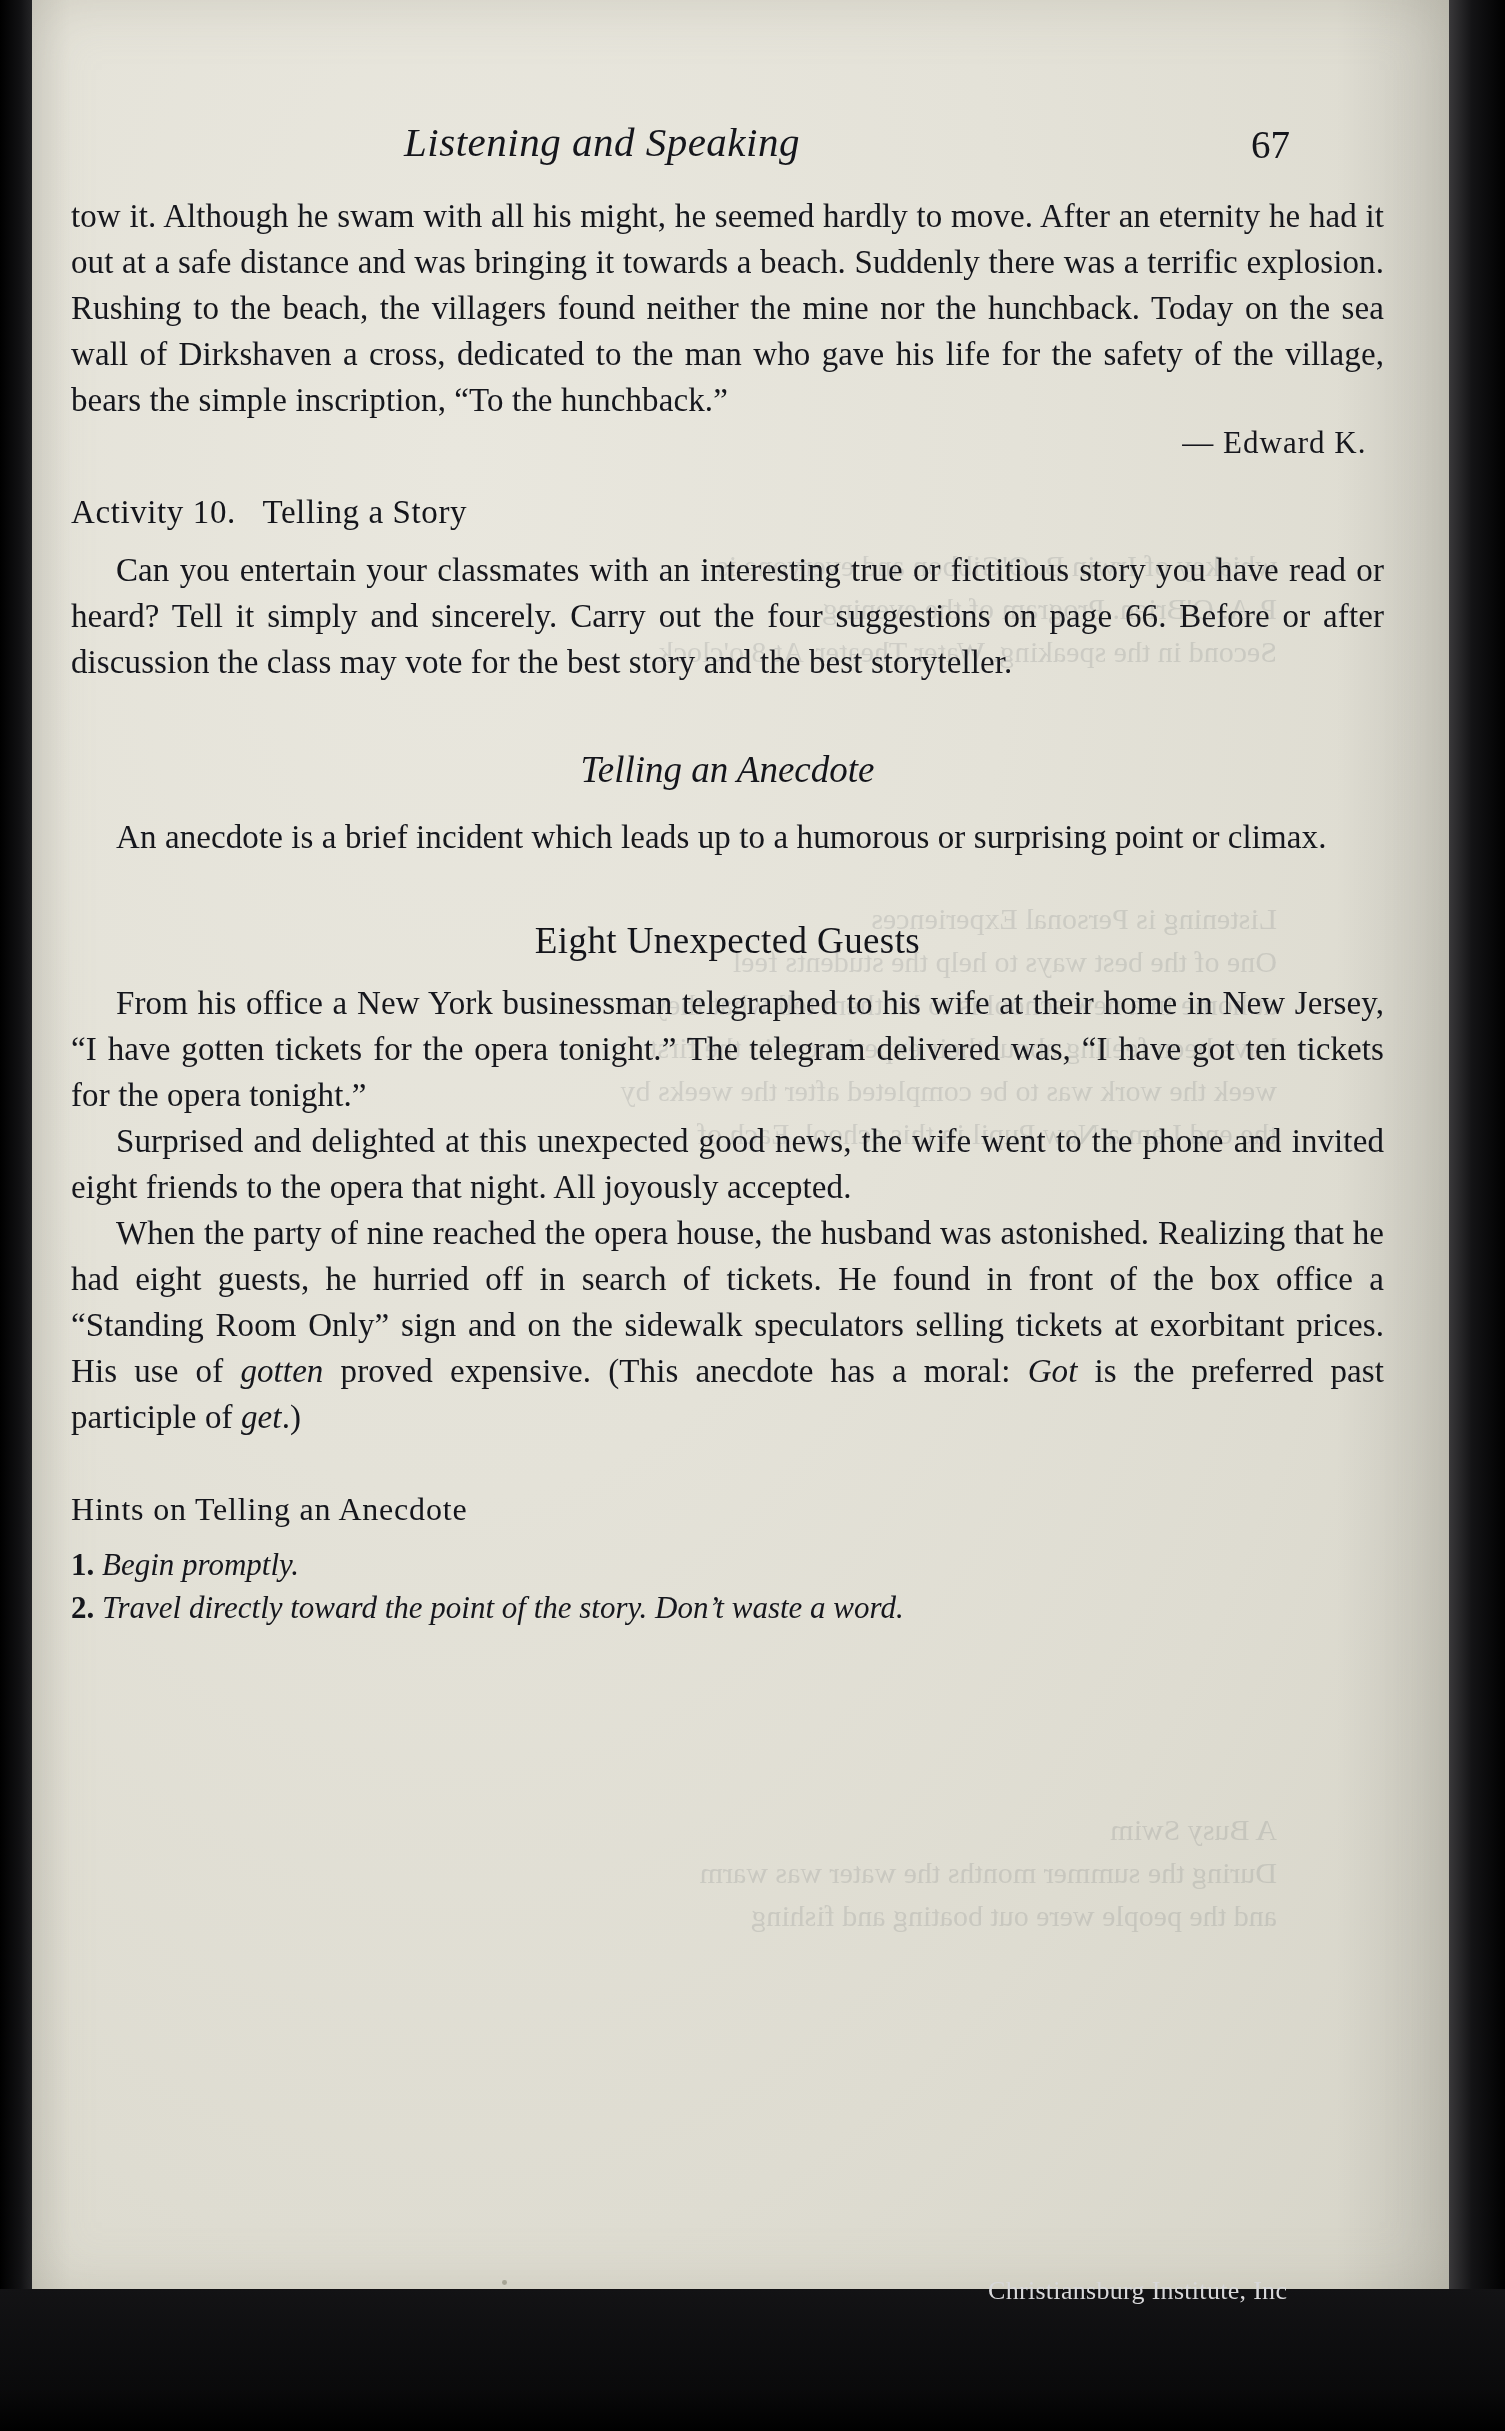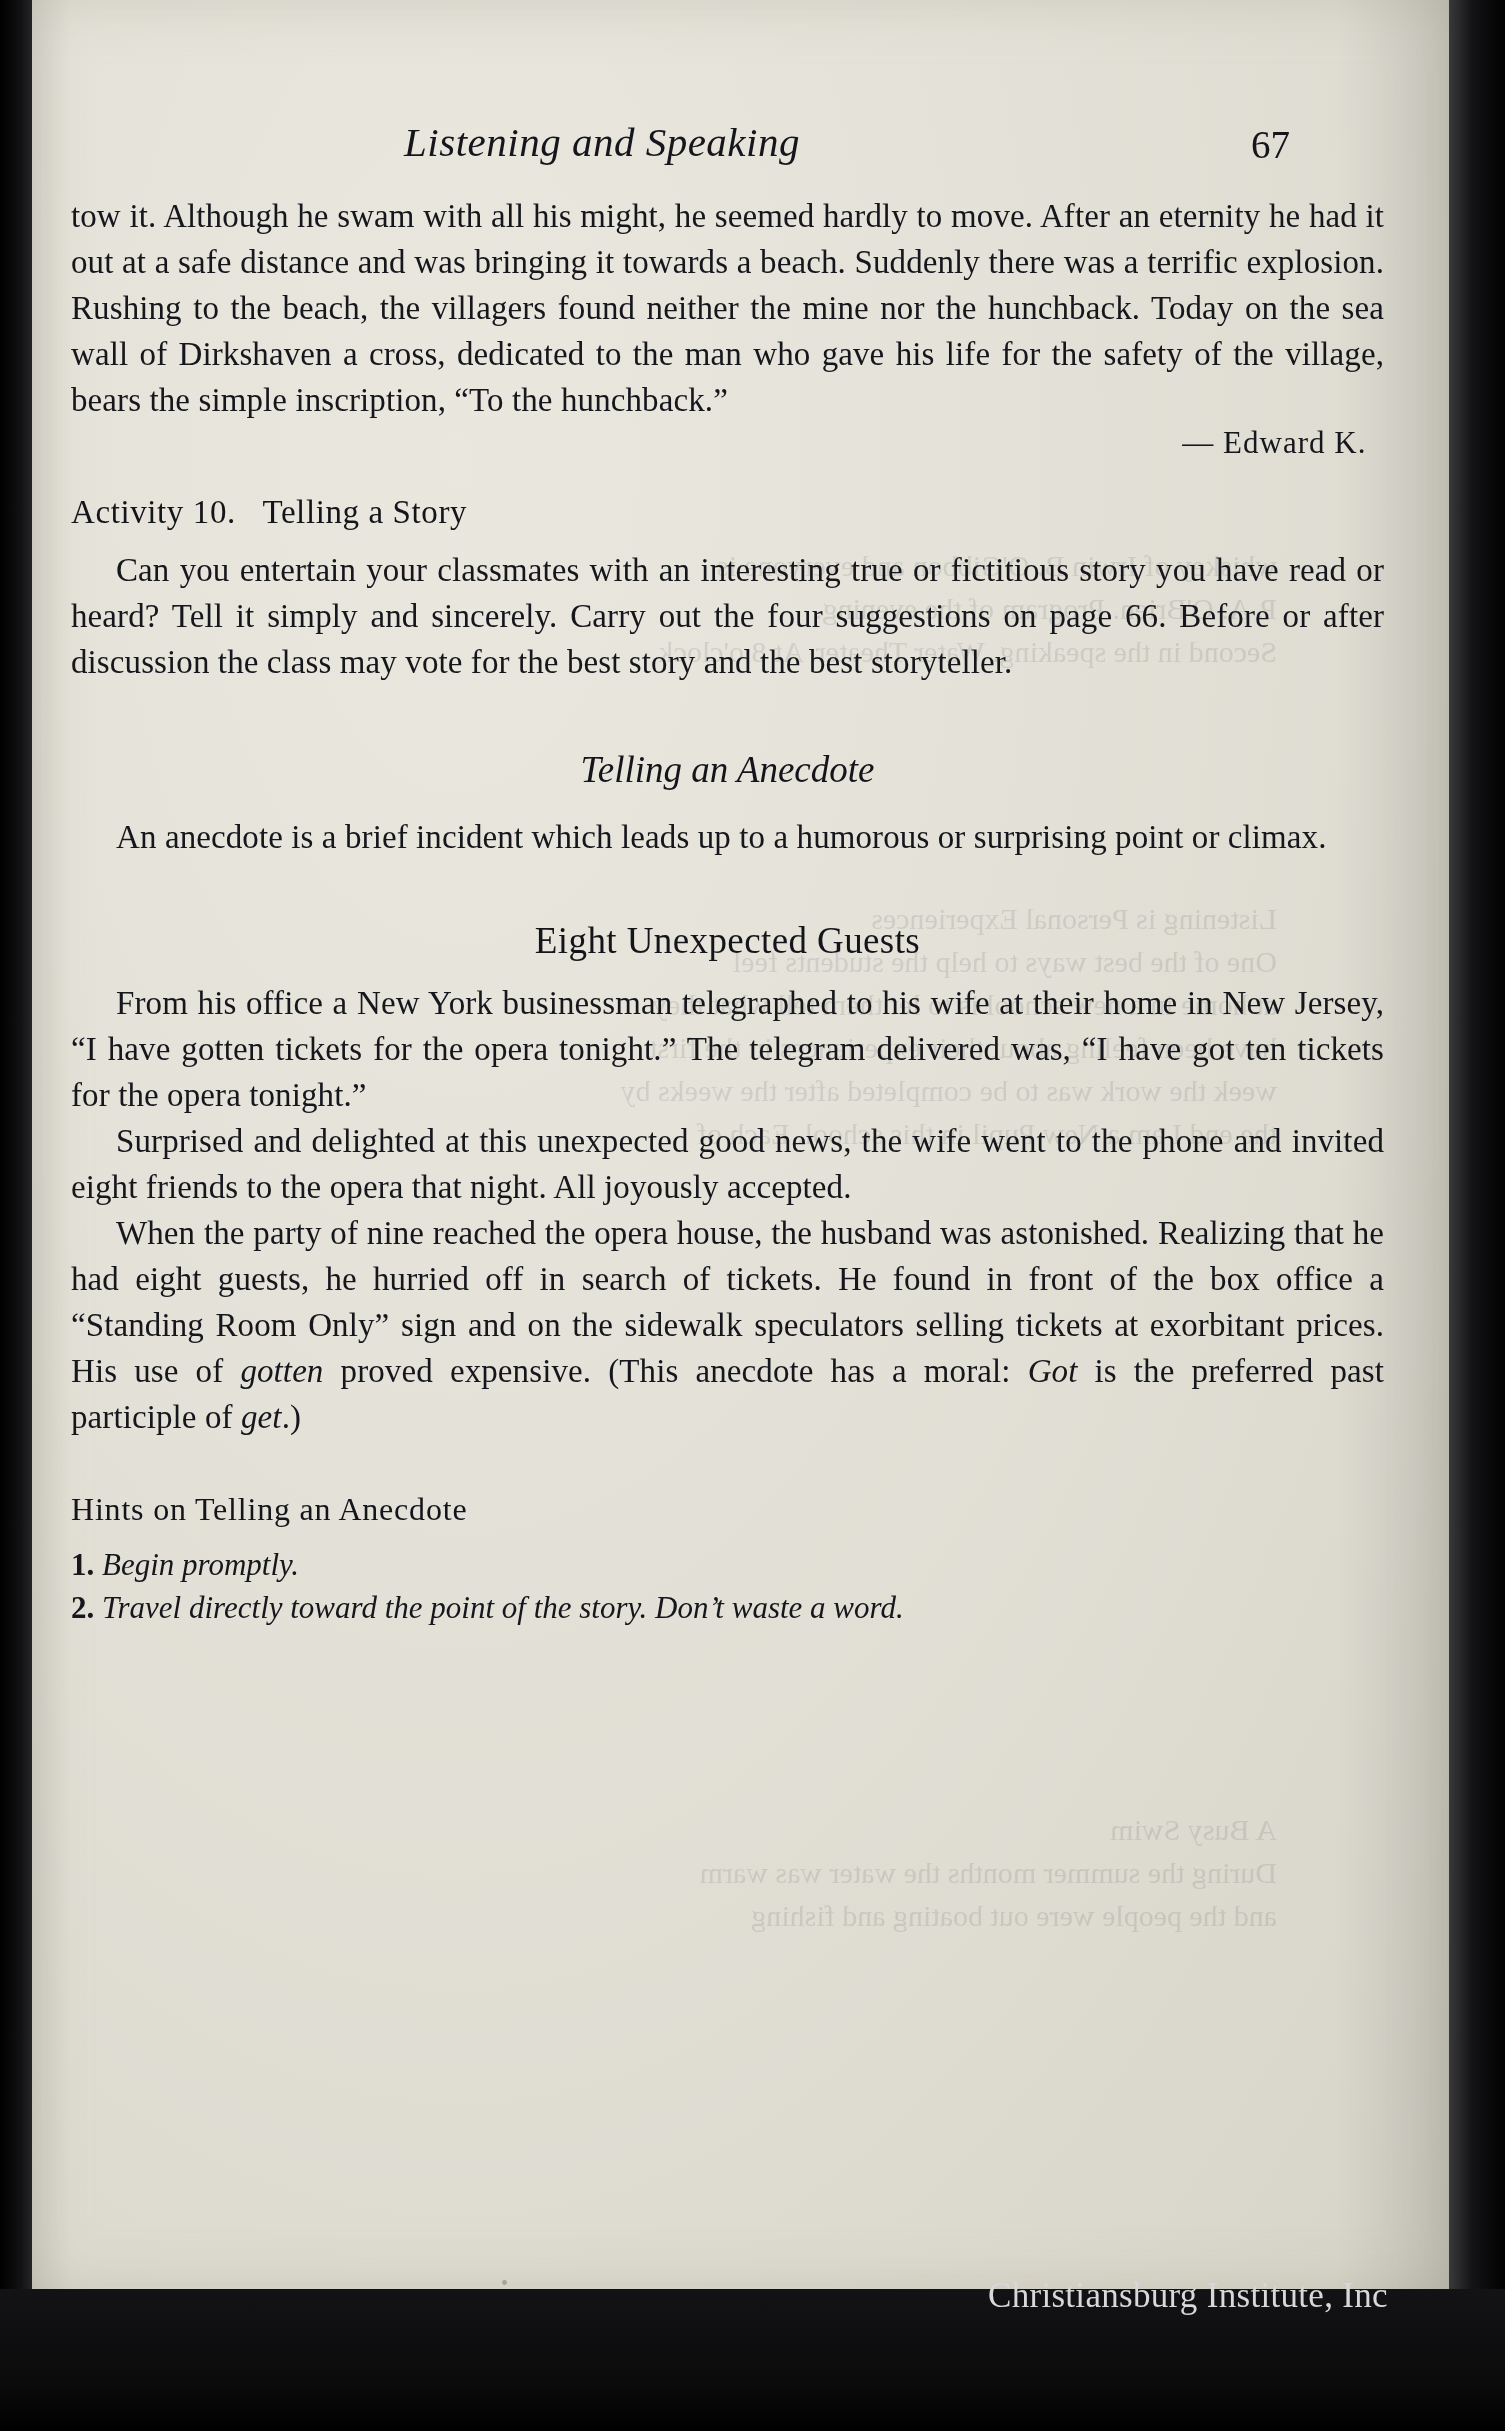--- a/index.html
+++ b/index.html
@@ -136,21 +136,21 @@
     font-size: 31px;
     line-height: 43px;
     color: #16171d;
   }
   ol.hints li .num { font-style: normal; font-weight: bold; }
   ol.hints li .txt { font-style: italic; }
   .watermark {
     position: absolute;
     left: 988px;
     top: 2276px;
-    font-size: 35px;
+    font-size: 26px;
     color: #d8d8da;
     font-family: "Liberation Serif", serif;
     letter-spacing: 0.3px;
   }
   .speck {
     position: absolute;
     left: 470px;
     top: 2280px;
     width: 4.9px; height: 4.9px;
     background: #9a9888;

